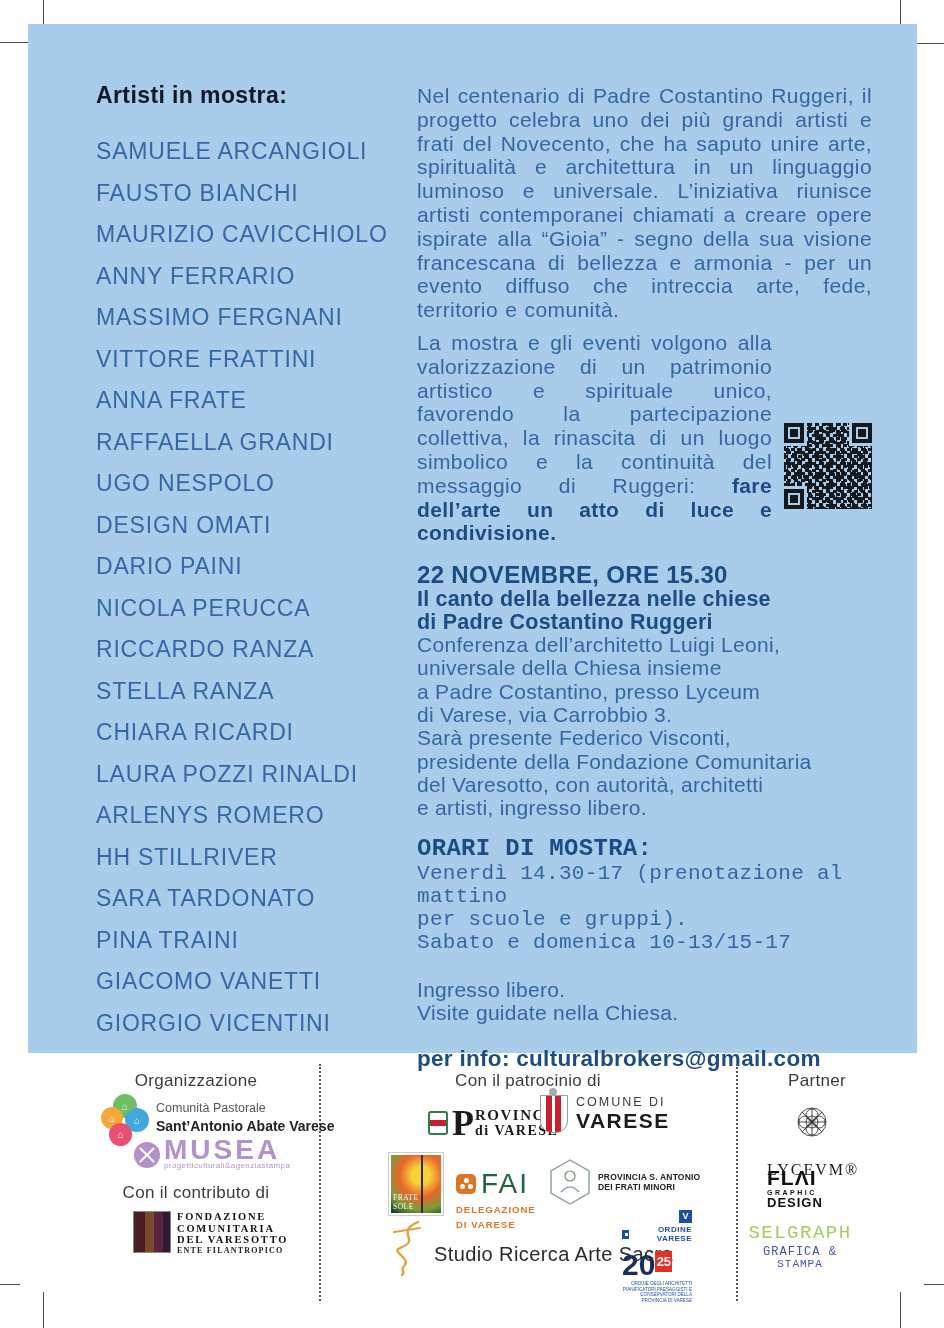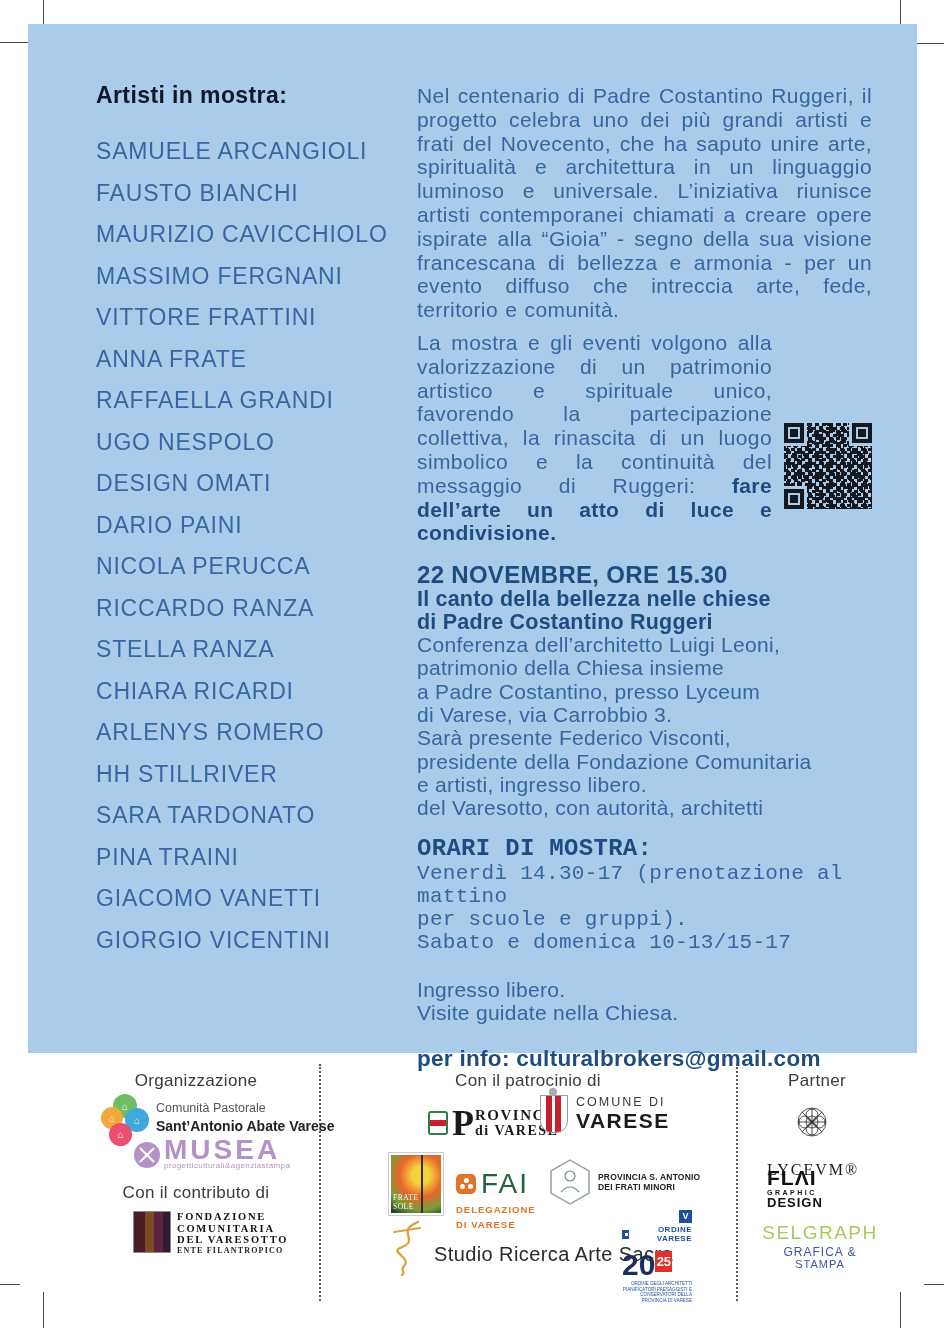--- a/index.html
+++ b/index.html
@@ -123,21 +123,21 @@
   .ord-25{width:17px;height:21px;background:#E23128;color:#fff;font-size:13px;font-weight:700;text-align:center;line-height:21px;}
   .ord-sub{font-size:4.6px;line-height:5.6px;color:#1F4E9C;margin-top:2px;text-align:right;}
 
   
   .lyceum{position:absolute;left:767px;top:1103px;width:90px;text-align:center;}
   .lyceum-name{font-family:"Liberation Serif",serif;font-size:16px;letter-spacing:2px;color:#1b1b1b;margin-top:16px;}
   .flai{position:absolute;left:767px;top:1168px;width:90px;text-align:left;color:#111;}
   .flai-name{font-size:21px;font-weight:900;letter-spacing:1px;line-height:20px;}
   .flai-sub{font-size:7px;letter-spacing:2.5px;font-weight:700;margin-top:1px;}
   .flai-design{font-size:13px;font-weight:900;letter-spacing:1px;line-height:13px;}
-  .selgraph{position:absolute;left:760px;top:1222px;width:120px;text-align:center;}
+  .selgraph{position:absolute;left:740px;top:1222px;width:120px;text-align:center;font-family:Liberation Mono, monospace;}
   .sel-name{font-size:19px;color:#A7CB5B;letter-spacing:1.5px;}
   .sel-sub1{font-size:12px;color:#41549E;letter-spacing:1px;line-height:13px;margin-top:2px;}
   .sel-sub2{font-size:11px;color:#41549E;letter-spacing:1px;line-height:11px;}
 </style>
 </head>
 <body>
 
 <div class="crop" style="left:43px;top:0;width:1px;height:36px;"></div>
 <div class="crop" style="left:0;top:42px;width:37px;height:1px;"></div>
 <div class="crop" style="left:900px;top:0;width:1px;height:37px;"></div>
@@ -147,31 +147,33 @@
 <div class="crop" style="left:924px;top:1284px;width:20px;height:1px;"></div>
 <div class="crop" style="left:900px;top:1292px;width:1px;height:36px;"></div>
 
 <div class="panel"></div>
 
 <div class="artists">
   <div class="head">Artisti in mostra:</div>
   <div class="name">SAMUELE ARCANGIOLI</div>
   <div class="name">FAUSTO BIANCHI</div>
   <div class="name">MAURIZIO CAVICCHIOLO</div>
+  <div class="name">ANNY FERRARIO</div>
   <div class="name">MASSIMO FERGNANI</div>
   <div class="name">VITTORE FRATTINI</div>
   <div class="name">ANNA FRATE</div>
   <div class="name">RAFFAELLA GRANDI</div>
   <div class="name">UGO NESPOLO</div>
   <div class="name">DESIGN OMATI</div>
   <div class="name">DARIO PAINI</div>
   <div class="name">NICOLA PERUCCA</div>
   <div class="name">RICCARDO RANZA</div>
   <div class="name">STELLA RANZA</div>
   <div class="name">CHIARA RICARDI</div>
+  <div class="name">LAURA POZZI RINALDI</div>
   <div class="name">ARLENYS ROMERO</div>
   <div class="name">HH STILLRIVER</div>
   <div class="name">SARA TARDONATO</div>
   <div class="name">PINA TRAINI</div>
   <div class="name">GIACOMO VANETTI</div>
   <div class="name">GIORGIO VICENTINI</div>
 </div>
 
 <div class="rightcol">
   <div class="para">Nel centenario di Padre Costantino Ruggeri, il progetto celebra uno dei più grandi artisti e frati del Novecento, che ha saputo unire arte, spiritualità e architettura in un linguaggio luminoso e universale. L’iniziativa riunisce artisti contemporanei chiamati a creare opere ispirate alla “Gioia” - segno della sua visione francescana di bellezza e armonia - per un evento diffuso che intreccia arte, fede, territorio e comunità.</div>
@@ -189,27 +191,27 @@
         </span>
       </span>
     <span>La mostra e gli eventi volgono alla valorizzazione di un patrimonio artistico e spirituale unico, favorendo la partecipazione collettiva, la rinascita di un luogo simbolico e la continuità del messaggio di Ruggeri: </span><span class="bold-navy">fare dell’arte un atto di luce e condivisione</span><span class="bold-navy">.</span>
   </div>
 
   <div class="event">
     <div class="h1">22 NOVEMBRE, ORE 15.30</div>
     <div class="h2">Il canto della bellezza nelle chiese</div>
     <div class="h2">di Padre Costantino Ruggeri</div>
     <div class="line">Conferenza dell’architetto Luigi Leoni,</div>
-    <div class="line">patrimonio della Chiesa insieme</div>
+    <div class="line">universale della Chiesa insieme</div>
     <div class="line">a Padre Costantino, presso Lyceum</div>
     <div class="line">di Varese, via Carrobbio 3.</div>
     <div class="line">Sarà presente Federico Visconti,</div>
     <div class="line">presidente della Fondazione Comunitaria</div>
+    <div class="line">del Varesotto, con autorità, architetti</div>
     <div class="line">e artisti, ingresso libero.</div>
-    <div class="line">del Varesotto, con autorità, architetti</div>
   </div>
 
   <div class="hours">
     <div class="h1">ORARI DI MOSTRA:</div>
     <div class="line">Venerdì 14.30-17 (prenotazione al mattino</div>
     <div class="line">per scuole e gruppi).</div>
     <div class="line">Sabato e domenica 10-13/15-17</div>
   </div>
 
   <div class="free">

